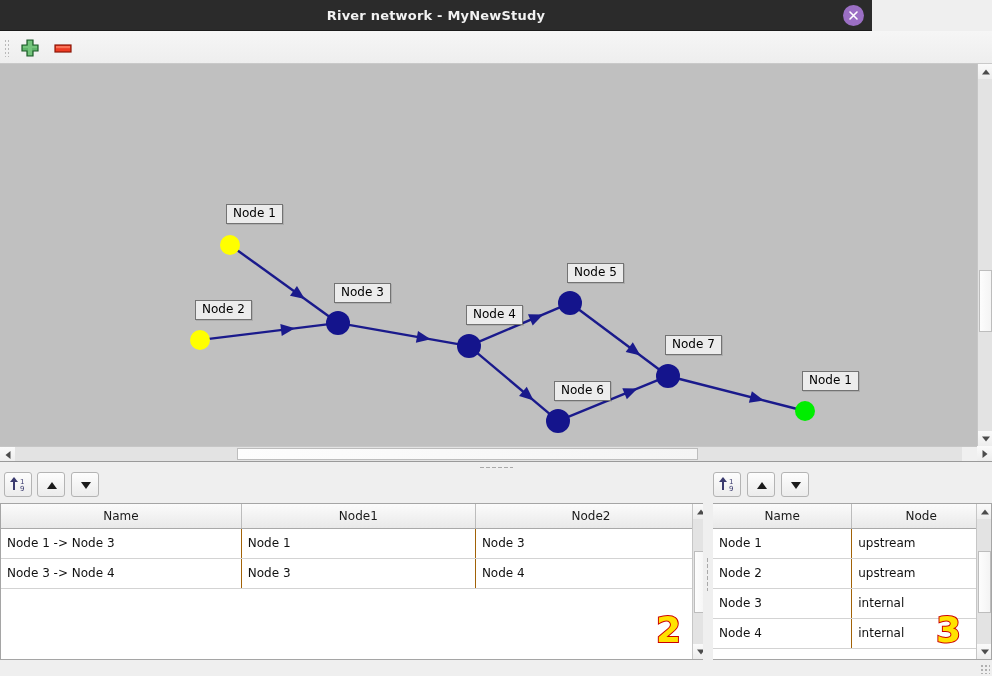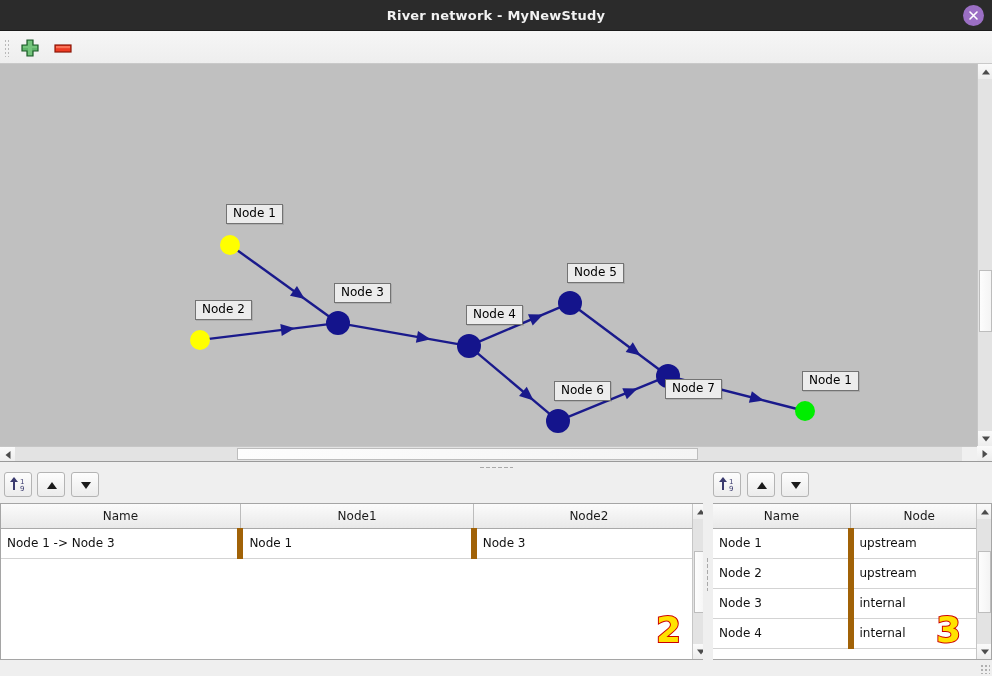--- a/index.html
+++ b/index.html
@@ -5,21 +5,21 @@
   * { box-sizing: border-box; margin: 0; padding: 0; }
   html, body {
     width: 992px; height: 676px;
     overflow: hidden;
     font-family: "DejaVu Sans", "Liberation Sans", sans-serif;
     background: #efefef;
   }
 
   
   #titlebar {
-    position: absolute; left: 0; top: 0; width: 992px; height: 31px;
+    position: absolute; left: 0; top: 0; width: 872px; height: 31px;
     background: #2b2b2b;
     border-bottom: 1px solid #1b1b1b;
   }
   #titlebar .title {
     position: absolute; left: 0; right: 0; top: 0; line-height: 31px;
     text-align: center; color: #f2f2f2; font-size: 13px; font-weight: bold;
     letter-spacing: .2px;
   }
   #close-btn {
     position: absolute; right: 8px; top: 5px; width: 21px; height: 21px;
@@ -138,21 +138,21 @@
   }
   table.grid { border-collapse: collapse; width:100%; table-layout: fixed; padding-left: 33px; }
   table.grid th {
     background: linear-gradient(#fbfbfb,#e9e9e9);
     border-right: 1px solid #bcbcbc;
     border-bottom: 1px solid #a9a9a9;
     font-size: 12px; font-weight: normal; color:#1a1a1a;
     height: 24px; text-align:center;
   }
   table.grid td {
-    border-right: 6px solid #a16207;
+    border-right: 1px solid #a16207;
     border-bottom: 1px solid #d3d3d3;
     font-size: 12px; color:#111; height: 30px;
     padding-left: 6px; white-space: nowrap; overflow:hidden;
   }
   table.grid tr:last-child td { border-bottom: 1px solid #d3d3d3; }
 
   
   #v-splitter {
     position:absolute; left:703px; top:472px; width:10px; height:204px;
     background:#efefef; cursor: col-resize;
@@ -236,21 +236,21 @@
       </g>
   </svg>
 
   <div id="node-labels">
       <div class="node-label" style="left: 226px; top: 140px;">Node 1</div>
       <div class="node-label" style="left: 195px; top: 236px;">Node 2</div>
       <div class="node-label" style="left: 334px; top: 219px;">Node 3</div>
       <div class="node-label" style="left: 466px; top: 241px;">Node 4</div>
       <div class="node-label" style="left: 567px; top: 199px;">Node 5</div>
       <div class="node-label" style="left: 554px; top: 317px;">Node 6</div>
-      <div class="node-label" style="left: 665px; top: 271px; margin-top: 44px;">Node 7</div>
+      <div class="node-label" style="left: 665px; top: 271px;">Node 7</div>
       <div class="node-label" style="left: 802px; top: 307px;">Node 1</div>
     </div>
 
   <div class="sb-v" style="right:0; top:0; bottom:15px;">
     <div class="sb-trough" style="left:0;right:0;top:15px;bottom:15px;"></div>
     <div class="sb-arrow ar-up" style="left:0;top:0;">
         <i></i>
       </div>
     <div class="sb-thumb" style="left:1px; width:13px; top:206px; height:62px;"></div>
     <div class="sb-arrow ar-down" style="left:0;bottom:0;">
@@ -306,20 +306,25 @@
             <th>Node1</th>
             <th>Node2</th>
           </tr>
         </thead>
       <tbody id="links-body">
           <tr>
             <td>Node 1 -&gt; Node 3</td>
             <td>Node 1</td>
             <td>Node 3</td>
           </tr>
+          <tr>
+            <td>Node 3 -&gt; Node 4</td>
+            <td>Node 3</td>
+            <td>Node 4</td>
+          </tr>
         </tbody>
     </table>
 
     <div class="ovl-num" style="left:655px; top:108px; z-index:5;">2</div>
 
     <div class="sb-v" style="right:0; top:0; bottom:0;">
       <div class="sb-trough" style="left:0;right:0;top:15px;bottom:15px;"></div>
       <div class="sb-arrow ar-up" style="left:0;top:0;">
           <i></i>
         </div>

